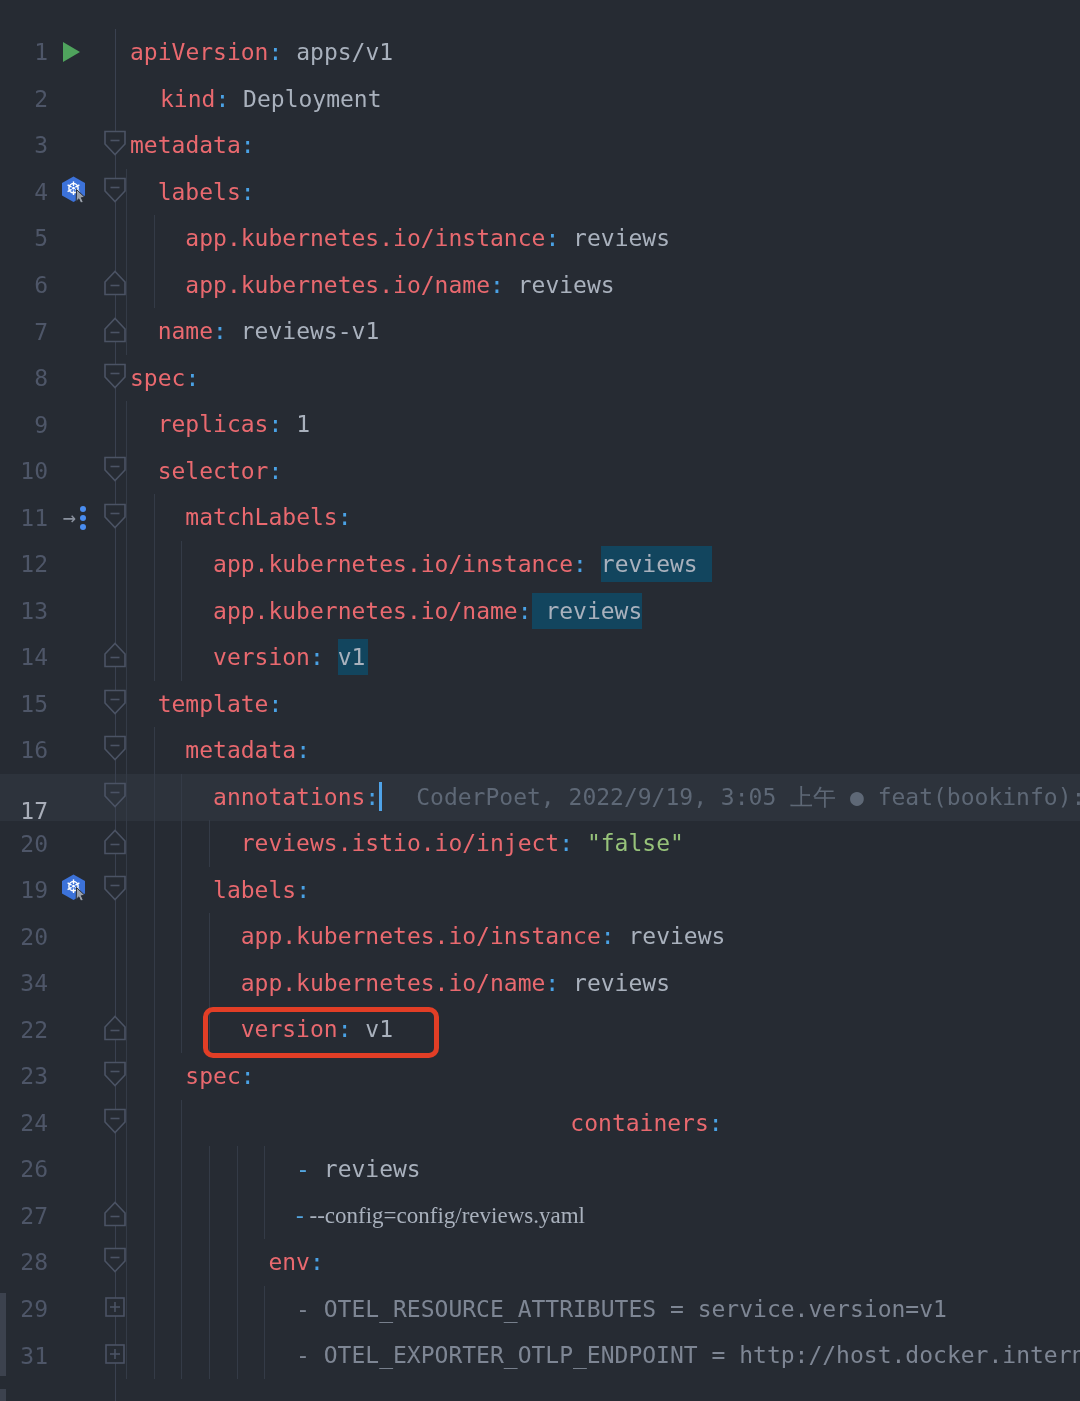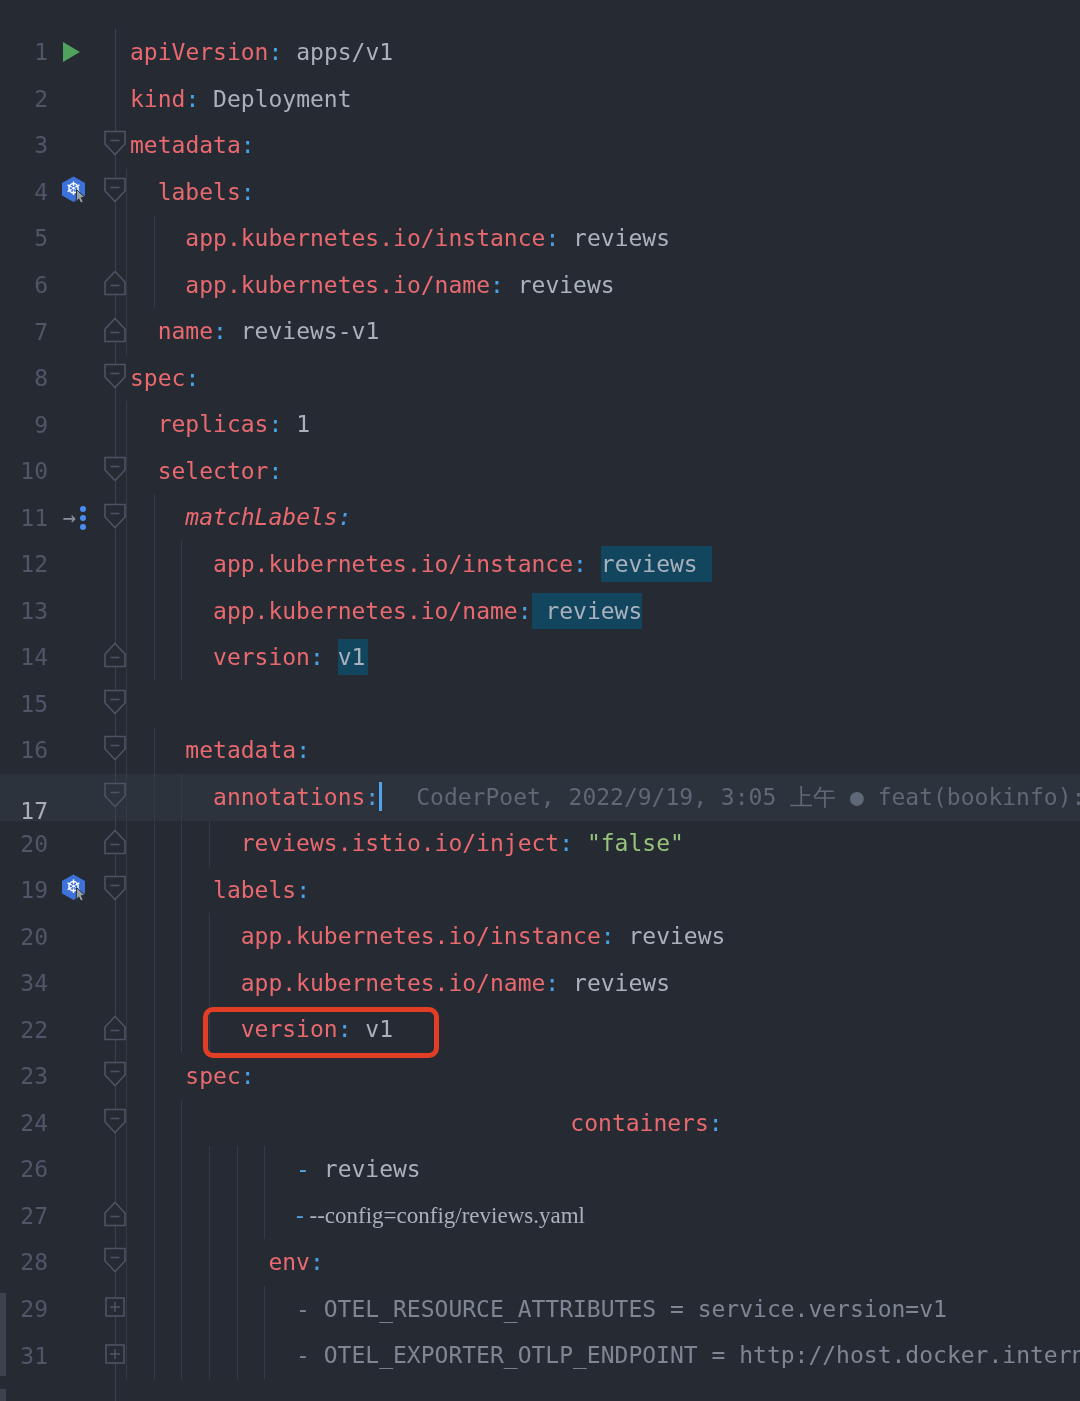--- a/index.html
+++ b/index.html
@@ -55,21 +55,21 @@
       <div class="gicon">
         <div class="run-tri"></div>
       </div>
       <div class="fold"></div>
       <div class="text" style="padding-left: 0px;"><span class="tk-key">apiVersion</span><span class="tk-punc">:</span><span class="tk-val"> apps/v1</span></div>
     </div>
     <div class="row">
       <div class="ln">2</div>
       <div class="gicon"></div>
       <div class="fold"></div>
-      <div class="text" style="padding-left: 0px;"><span class="tk-key">kind</span><span class="tk-punc">:</span><span class="tk-val"> Deployment</span></div>
+      <div class="text" style="padding-left: 0px; margin-left: 30px;"><span class="tk-key">kind</span><span class="tk-punc">:</span><span class="tk-val"> Deployment</span></div>
     </div>
     <div class="row">
       <div class="ln">3</div>
       <div class="gicon"></div>
       <div class="fold">
         <span><svg width="26" height="28" viewBox="0 0 26 28">
             <path d="M3 2.5 H23 V15 L13 25.5 L3 15 Z" stroke="var(--marker)" stroke-width="1.6" fill="#262b33"></path>
             <line x1="8.5" y1="11.5" x2="17.5" y2="11.5" stroke="var(--marker)" stroke-width="1.6"></line>
           </svg></span>
       </div>
@@ -176,21 +176,21 @@
             <i></i>
           </span>
         </div>
       </div>
       <div class="fold">
         <span><svg width="26" height="28" viewBox="0 0 26 28">
             <path d="M3 2.5 H23 V15 L13 25.5 L3 15 Z" stroke="var(--marker)" stroke-width="1.6" fill="#262b33"></path>
             <line x1="8.5" y1="11.5" x2="17.5" y2="11.5" stroke="var(--marker)" stroke-width="1.6"></line>
           </svg></span>
       </div>
-      <div class="text" style="padding-left: 55.36px; font-style: italic;"><span class="tk-key">matchLabels</span><span class="tk-punc">:</span></div>
+      <div class="text" style="padding-left: 55.36px;"><span class="tk-key">matchLabels</span><span class="tk-punc">:</span></div>
     </div>
     <div class="row">
       <div class="guide" style="left: 126px;"></div>
       <div class="guide" style="left: 153.68px;"></div>
       <div class="guide" style="left: 181.36px;"></div>
       <div class="ln">12</div>
       <div class="gicon"></div>
       <div class="fold"></div>
       <div class="text" style="padding-left: 83.04px;"><span class="tk-key">app.kubernetes.io/instance</span><span class="tk-punc">:</span><span class="tk-val"> </span><span class="tk-hl" style="padding-right: 14px;">reviews</span></div>
     </div>
@@ -220,20 +220,21 @@
     <div class="row">
       <div class="guide" style="left: 126px;"></div>
       <div class="ln">15</div>
       <div class="gicon"></div>
       <div class="fold">
         <span><svg width="26" height="28" viewBox="0 0 26 28">
             <path d="M3 2.5 H23 V15 L13 25.5 L3 15 Z" stroke="var(--marker)" stroke-width="1.6" fill="#262b33"></path>
             <line x1="8.5" y1="11.5" x2="17.5" y2="11.5" stroke="var(--marker)" stroke-width="1.6"></line>
           </svg></span>
       </div>
+      <div class="text" style="padding-left: 27.68px;"><span class="tk-key">template</span><span class="tk-punc">:</span></div>
     </div>
     <div class="row">
       <div class="guide" style="left: 126px;"></div>
       <div class="guide" style="left: 153.68px;"></div>
       <div class="ln">16</div>
       <div class="gicon"></div>
       <div class="fold">
         <span><svg width="26" height="28" viewBox="0 0 26 28">
             <path d="M3 2.5 H23 V15 L13 25.5 L3 15 Z" stroke="var(--marker)" stroke-width="1.6" fill="#262b33"></path>
             <line x1="8.5" y1="11.5" x2="17.5" y2="11.5" stroke="var(--marker)" stroke-width="1.6"></line>

